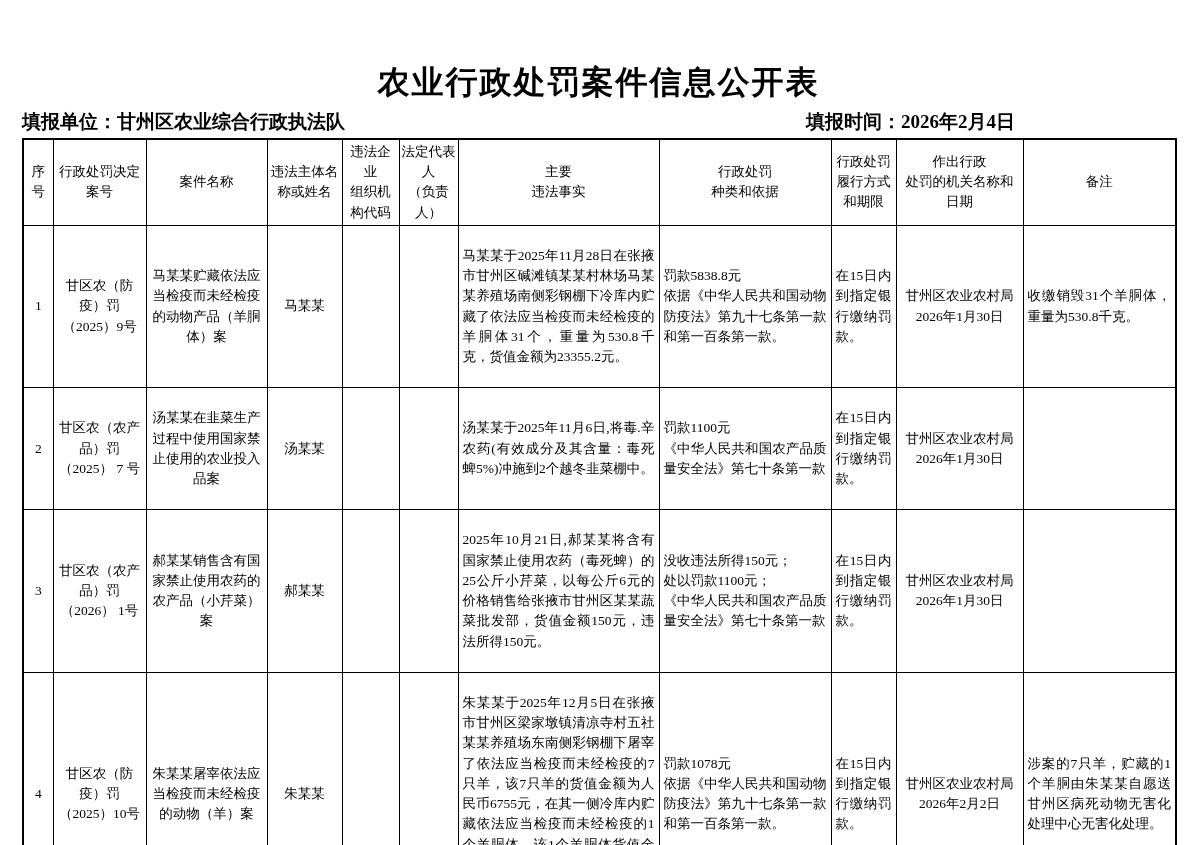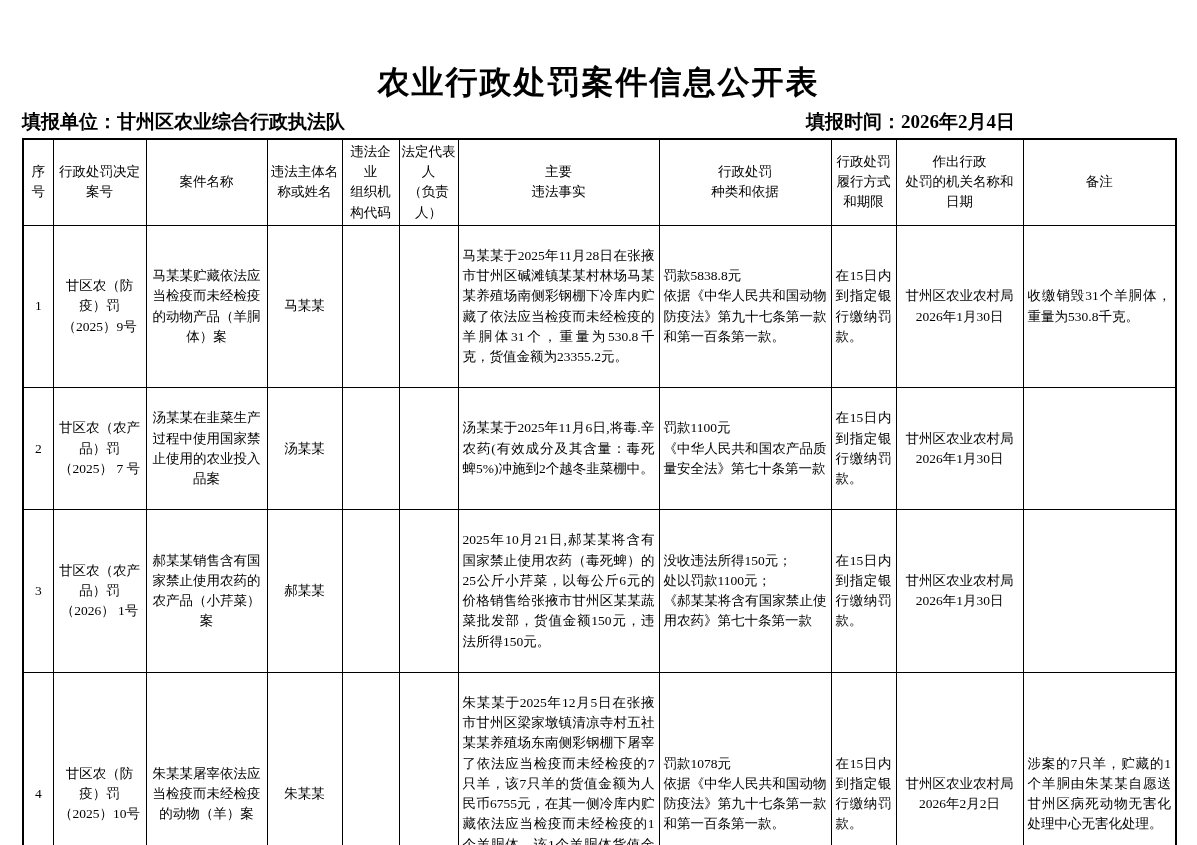--- a/index.html
+++ b/index.html
@@ -148,21 +148,21 @@
       <tr class="row-3">
         <td class="tc">3</td>
         <td class="tc pad-wide">甘区农（农产品）罚（2026） 1号</td>
         <td class="tl pad-wide">郝某某销售含有国家禁止使用农药的农产品（小芹菜）案</td>
         <td class="tc">郝某某</td>
         <td class="tc"></td>
         <td class="tc"></td>
         <td class="tl">2025年10月21日,郝某某将含有国家禁止使用农药（毒死蜱）的25公斤小芹菜，以每公斤6元的价格销售给张掖市甘州区某某蔬菜批发部，货值金额150元，违法所得150元。</td>
         <td class="tl">没收违法所得150元；
 处以罚款1100元；
-《郝某某将含有国家禁止使用农药》第七十条第一款</td>
+《中华人民共和国农产品质量安全法》第七十条第一款</td>
         <td class="tl">在15日内到指定银行缴纳罚款。</td>
         <td class="tc">甘州区农业农村局
 2026年1月30日</td>
         <td class="tl"></td>
       </tr>
       <tr class="row-4">
         <td class="tc">4</td>
         <td class="tc pad-wide">甘区农（防疫）罚（2025）10号</td>
         <td class="tl pad-wide">朱某某屠宰依法应当检疫而未经检疫的动物（羊）案</td>
         <td class="tc">朱某某</td>

